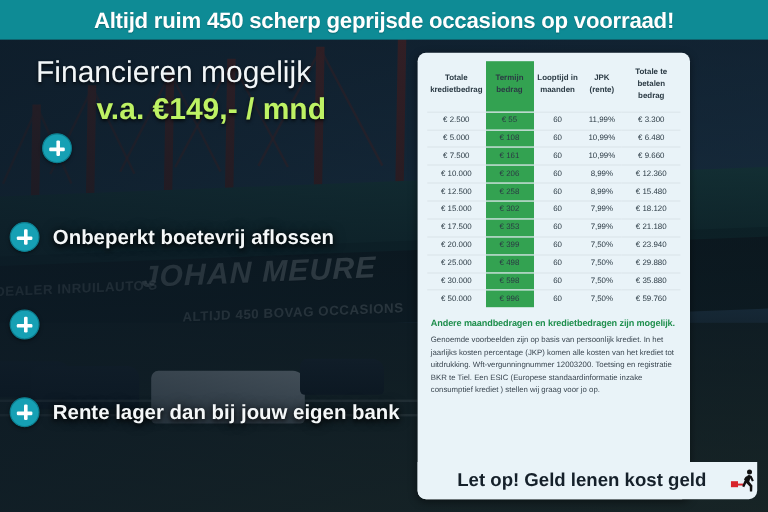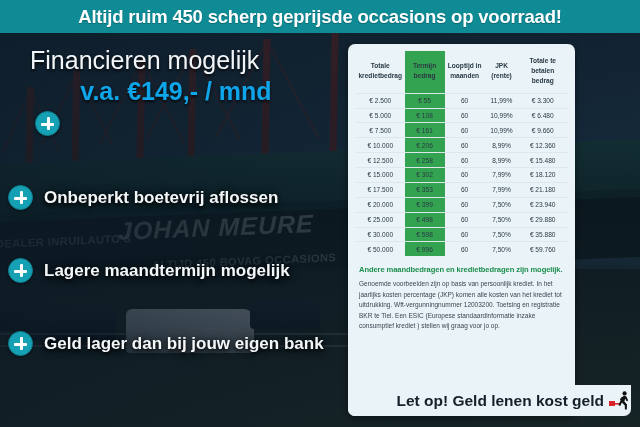--- a/index.html
+++ b/index.html
@@ -76,21 +76,21 @@
   }
 
   
   .bullets { position:absolute; left:0; top:33px; width:348px; height:394px; z-index:5; }
   .headline-block { position:absolute; left:30px; top:14px; width:310px; }
   .headline1 {
     color:#f2f6f8; font-size:25px; font-weight:normal; line-height:1.08;
     text-shadow:0 2px 3px rgba(0,0,0,.75); white-space:nowrap;
   }
   .headline2 {
-    color:#0ea5e9; font-size:25px; font-weight:bold; line-height:1.12;
+    color:#bef264; font-size:25px; font-weight:bold; line-height:1.12;
     margin-top:3px; text-shadow:0 2px 3px rgba(0,0,0,.75); white-space:nowrap;
     text-align:center; padding-right:18px;
   }
   .plus {
     position:absolute; width:25px; height:25px; border-radius:50%;
     background:#16a0b4; border:1px solid #0d7d8e;
     box-shadow:0 1px 3px rgba(0,0,0,.5);
   }
   .plus::before, .plus::after {
     content:""; position:absolute; background:#fff; border-radius:1px;
@@ -136,21 +136,21 @@
     margin-top:9px; padding:0 3px;
     font-size:7.6px; font-weight:bold; color:#1f8f4d; letter-spacing:-0.1px;
   }
   .notice-body {
     margin-top:5px; padding:0 3px;
     font-size:6.5px; color:#3a4650; line-height:1.62; text-align:left;
   }
   .warnbar {
     position:absolute; left:0; bottom:0; width:283px; height:31px;
     background:#e9f3f8; border-radius:0 0 7px 7px;
-    display:flex; align-items:center; justify-content:flex-end; gap:5px;padding-left:33px;
+    display:flex; align-items:center; justify-content:space-between; gap:5px;padding-left:33px;
   }
   .warn-text { font-size:15.5px; font-weight:bold; color:#15202a; white-space:nowrap; }
   .runner { display:block; }
 </style>
 </head>
 <body>
 
 <div id="banner">
 
   <div class="photo">
@@ -205,26 +205,25 @@
     </div>
     <div class="plus" style="left:35px; top:78px;"></div>
 
     <div class="bullet-row" style="top:152px;">
       <div class="plus"></div>
       <span class="bullet-label">Onbeperkt boetevrij aflossen</span>
     </div>
 
     <div class="bullet-row" style="top:225px;">
       <div class="plus"></div>
-      <span class="bullet-label">Lagere maandtermijn mogelijk</span>
     </div>
 
     <div class="bullet-row" style="top:298px;">
       <div class="plus"></div>
-      <span class="bullet-label">Geld lager dan bij jouw eigen bank</span>
+      <span class="bullet-label">Rente lager dan bij jouw eigen bank</span>
     </div>
   </div>
 
   <div class="panel">
 
     <table class="rate">
       <colgroup>
           <col class="c1">
           <col class="c2">
           <col class="c3">

